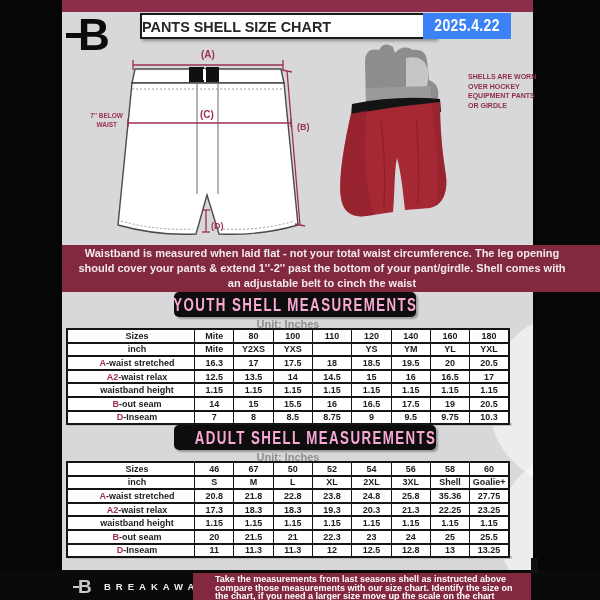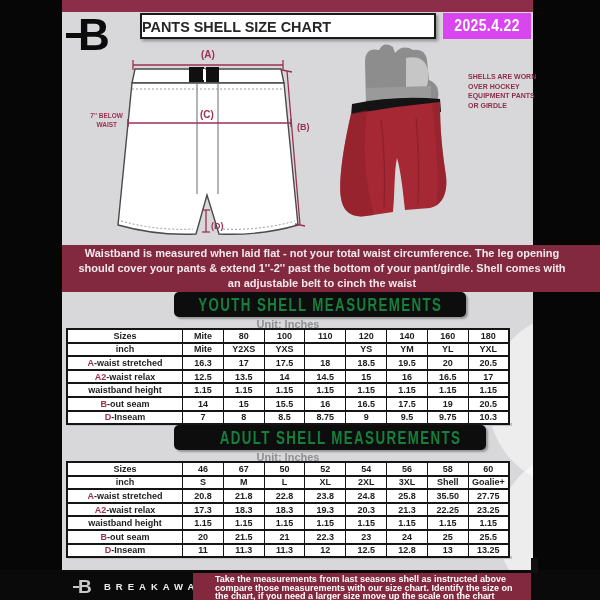--- a/index.html
+++ b/index.html
@@ -14,46 +14,46 @@
   .wm2{left:498px;top:452px;width:156px;height:156px;}
   
   .topbar{position:absolute;left:62px;top:0;width:471px;height:12px;background:#8c2e4a;z-index:3;}
   .logo-b{position:relative;display:inline-block;font-weight:bold;line-height:1;}
   .logo-b::before{content:"";position:absolute;left:-0.28em;top:46%;width:0.34em;height:0.11em;background:currentColor;}
   .hdr-logo{position:absolute;left:78px;top:10px;font-size:44px;color:#0b0b0b;z-index:3;}
   .title-box{position:absolute;left:140px;top:13px;width:296px;height:26px;background:#ffffff;
              border:2px solid #1a1a1a;box-sizing:border-box;display:flex;align-items:center;
              padding-left:0;z-index:3;box-shadow:2px 2px 3px rgba(0,0,0,.35);}
   .title-box span{font-size:15px;font-weight:bold;color:#262626;display:inline-block;transform:scaleX(.96);transform-origin:left center;white-space:nowrap;}
-  .date-box{position:absolute;left:443px;top:13px;width:88px;height:26px;background:#d946ef;color:#fff;
+  .date-box{position:absolute;left:423px;top:13px;width:88px;height:26px;background:#3b82f6;color:#fff;
             display:flex;align-items:center;justify-content:center;z-index:3;}
   .date-box span{font-size:17px;font-weight:bold;display:inline-block;transform:scaleX(.82);letter-spacing:.5px;white-space:nowrap;}
   
   .diagram{position:absolute;left:85px;top:42px;width:230px;height:198px;z-index:3;}
   .shellimg{position:absolute;left:336px;top:40px;width:132px;height:205px;z-index:3;}
   .shell-caption{position:absolute;left:468px;top:72px;width:66px;z-index:3;color:#8d2f4a;
                  font-size:7px;font-weight:bold;line-height:9.5px;white-space:nowrap;}
   
   .notice{position:absolute;left:62px;top:245px;width:538px;height:47px;background:#82293f;z-index:3;
           display:flex;align-items:center;box-sizing:border-box;padding:0 32px 0 14px;}
   .notice div{width:100%;text-align:center;color:#f3e9ed;font-size:11px;font-weight:bold;line-height:15px;}
   
-  .pill{position:absolute;left:174px;width:292px;height:25px;background:#0d0d0d;border-radius:5px;
-        color:#15803d;display:flex;align-items:center;justify-content:center;z-index:3;box-shadow:2px 2px 2px rgba(0,0,0,.3);}
+  .pill{position:absolute;left:174px;width:242px;height:25px;background:#0d0d0d;border-radius:5px;
+        color:#f9a8d4;display:flex;align-items:center;justify-content:center;z-index:3;box-shadow:2px 2px 2px rgba(0,0,0,.3);}
   .pill span{font-size:19px;font-weight:bold;display:inline-block;transform:scaleX(.7);letter-spacing:2px;white-space:nowrap;}
   .pill-youth{top:292px;} .pill-adult{top:425px;padding-left:20px;}
   .unit{position:absolute;left:66px;width:444px;text-align:center;color:#8f8f92;font-size:11px;font-weight:bold;z-index:3;}
   .unit-youth{top:318px;} .unit-adult{top:451px;}
   
   table.size{position:absolute;left:66px;width:444px;border-collapse:collapse;table-layout:fixed;
              background:#ffffff;z-index:3;border:2px solid #151515;}
   table.size td{border:1px solid #151515;height:11.6px;text-align:center;padding:0;
                 font-size:9px;font-weight:bold;color:#1c1c1c;overflow:hidden;white-space:nowrap;}
   table.size tr{border-top:2px solid #151515;}
-  table.size td.lbl{width:114px;}
+  table.size td.lbl{width:114px;padding-left:12px;}
   .pfx{color:#9c2f4a;}
   .tbl-youth{top:328px;} .tbl-adult{top:461px;}
   .tbl-shadow{position:absolute;left:68px;width:444px;height:3px;background:#c1c1c5;z-index:1;}
   .sh-youth{top:423px;} .sh-adult{top:556px;}
   
   .footer{position:absolute;left:0;top:570px;width:600px;height:30px;background:#0a0a0a;z-index:4;}
   .f-logo{position:absolute;left:78px;top:6px;font-size:19px;color:#c9c9c9;}
   .f-brand{position:absolute;left:104px;top:11px;font-size:9.5px;font-weight:bold;color:#ededed;letter-spacing:5px;white-space:nowrap;}
   .f-box{position:absolute;left:193px;top:3px;width:338px;height:27px;background:#82293f;color:#fff;
          box-sizing:border-box;padding:2px 5px 0 22px;font-size:9px;font-weight:bold;line-height:8.6px;overflow:hidden;}
@@ -260,21 +260,21 @@
           <td>Goalie+</td>
         </tr>
         <tr>
           <td class="lbl"><span class="pfx">A</span>-waist stretched</td>
           <td>20.8</td>
           <td>21.8</td>
           <td>22.8</td>
           <td>23.8</td>
           <td>24.8</td>
           <td>25.8</td>
-          <td>35.50</td>
+          <td>35.36</td>
           <td>27.75</td>
         </tr>
         <tr>
           <td class="lbl"><span class="pfx">A2</span>-waist relax</td>
           <td>17.3</td>
           <td>18.3</td>
           <td>18.3</td>
           <td>19.3</td>
           <td>20.3</td>
           <td>21.3</td>

